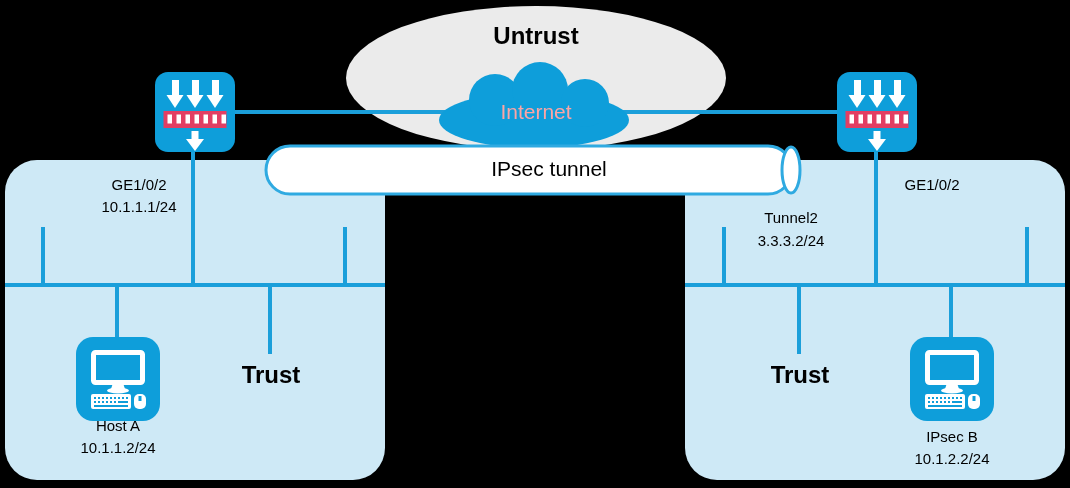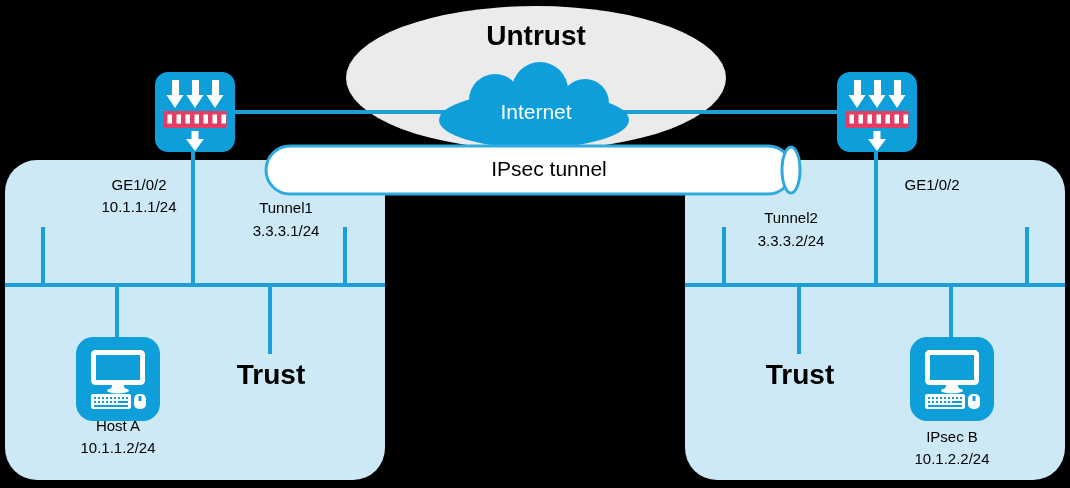--- a/index.html
+++ b/index.html
@@ -18,24 +18,24 @@
   .hline,.vline{position:absolute;background:var(--line);z-index:2;}
   .zone{
     position:absolute;width:380px;height:320px;top:160px;
     background:var(--zone);border-radius:32px;z-index:1;
   }
   .ellipse{
     position:absolute;left:346px;top:6px;width:380px;height:144px;
     background:var(--gray);border-radius:50%;z-index:1;
   }
   .label{position:absolute;z-index:6;font-size:15px;line-height:22px;text-align:center;white-space:nowrap;transform:translateX(-50%);}
-  .label.bold{font-weight:bold;font-size:28px;}
+  .label.bold{font-weight:bold;font-size:24px;}
   .label.small-gap div{line-height:22px;}
   .label.tgap div{line-height:23px;}
-  .internet-label{position:absolute;z-index:6;color:#ffffff;font-size:21px;line-height:22px;transform:translateX(-50%);}
+  .internet-label{position:absolute;z-index:6;color:#fca5a5;font-size:21px;line-height:22px;transform:translateX(-50%);}
   .pipe-label{position:absolute;z-index:6;font-size:21px;line-height:22px;transform:translateX(-50%);}
   .icon-svg{position:absolute;z-index:5;}
   .cloud-svg{position:absolute;z-index:3;}
   .pipe-svg{position:absolute;z-index:4;}
 </style>
 </head>
 <body>
 
 <div class="stage">
 
@@ -183,24 +183,20 @@
       <rect x="18" y="68" width="34" height="2"></rect>
     </g>
     <rect x="58" y="57" width="12" height="15" rx="5" fill="#ffffff"></rect>
     <rect x="62.5" y="59" width="3" height="5" fill="#0e9eda"></rect>
   </svg>
 
   <div class="label small-gap" style="left:139px;top:174px;">
     <div>GE1/0/2</div>
     <div>10.1.1.1/24</div>
   </div>
-  <div class="label tgap" style="left:286px;top:196px;">
-    <div>Tunnel1</div>
-    <div>3.3.3.1/24</div>
-  </div>
   <div class="label bold" style="left:271px;top:364px;">Trust</div>
   <div class="label small-gap" style="left:118px;top:415px;">
     <div>Host A</div>
     <div>10.1.1.2/24</div>
   </div>
 
   <div class="label tgap" style="left:791px;top:206px;">
     <div>Tunnel2</div>
     <div>3.3.3.2/24</div>
   </div>

